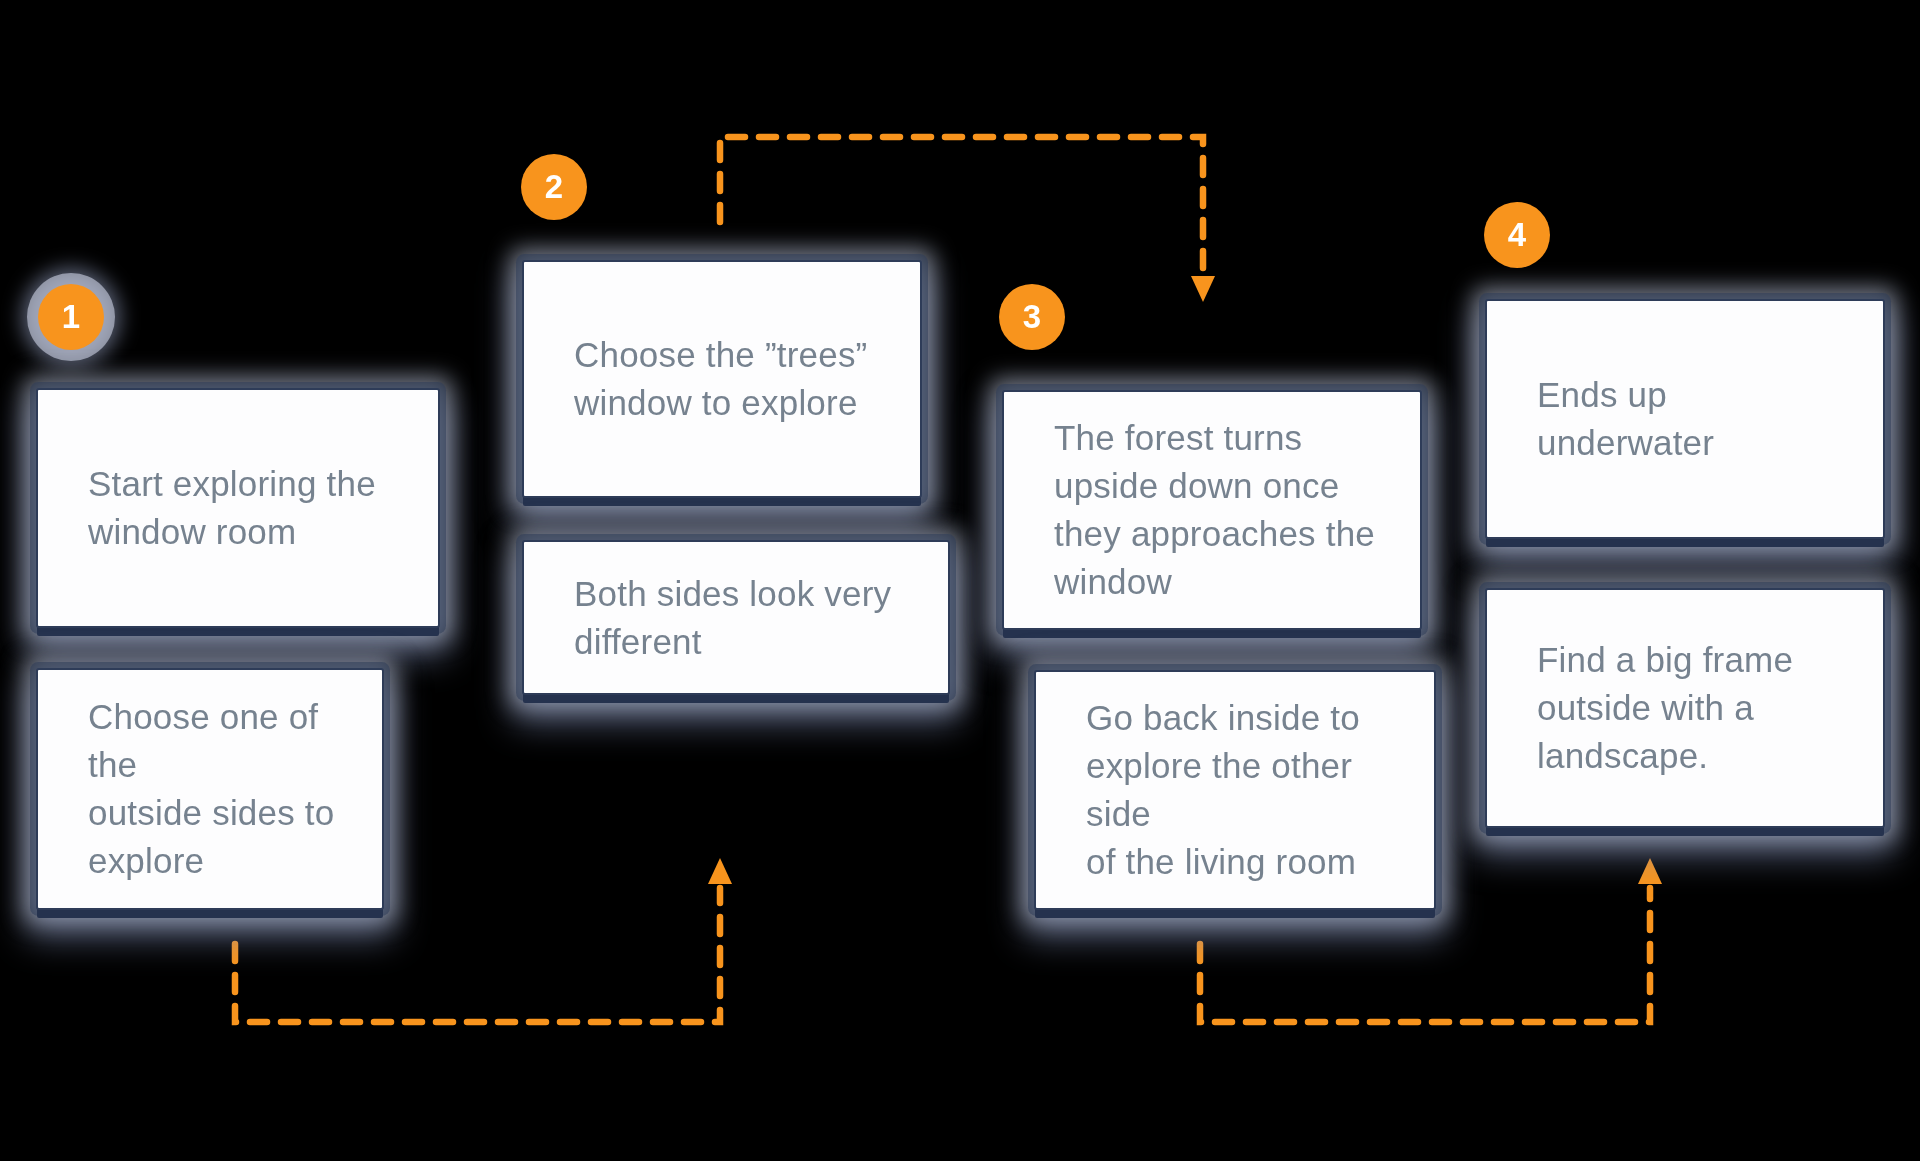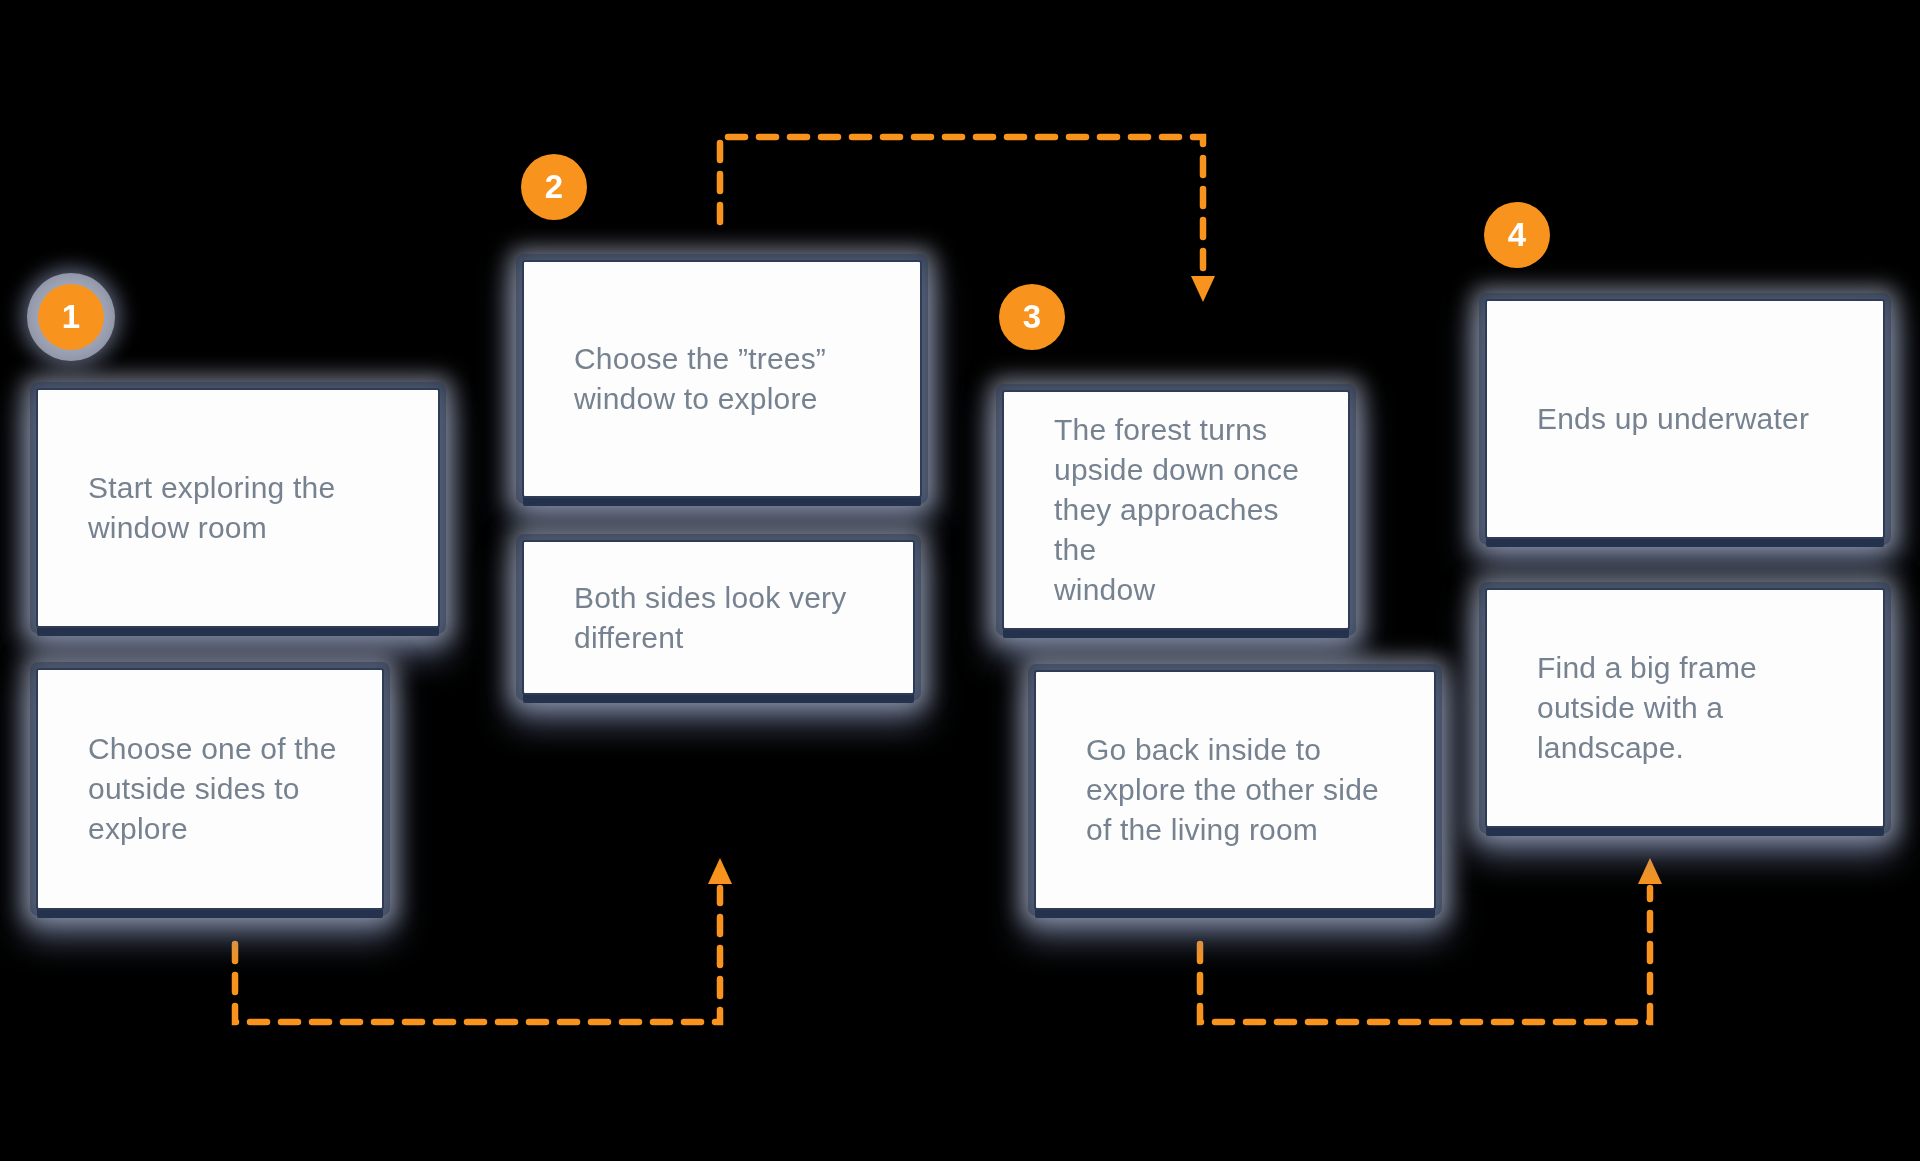--- a/index.html
+++ b/index.html
@@ -29,22 +29,22 @@
     align-items:center;
     padding:10px 36px 10px 50px;
     box-shadow:
       0 9px 0 -1px var(--card-shadow),
       0 0 0 6px rgba(46,60,88,0.55),
       0 0 22px 12px rgba(205,213,234,0.50),
       0 18px 34px 10px rgba(130,145,185,0.60);
   }
   .card-text{
     color:var(--text);
-    font-size:30px;
-    line-height:40px;
+    font-size:35px;
+    line-height:48px;
     white-space:pre-line;
     letter-spacing:0.2px;
   }
   .badge{
     position:absolute;
     width:66px;height:66px;
     border-radius:50%;
     background:var(--accent-orange);
     color:var(--badge-text);
     display:flex;align-items:center;justify-content:center;
@@ -101,29 +101,29 @@
 explore</div>
   </div>
 
   <div class="badge" style="left:521px;top:154px;">
     <span>2</span>
   </div>
   <div class="card" style="left:522px;top:260px;width:400px;height:238px;">
     <div class="card-text">Choose the ”trees”
 window to explore</div>
   </div>
-  <div class="card" style="left:522px;top:540px;width:393px;height:155px;">
+  <div class="card" style="left:522px;top:540px;width:428px;height:155px;">
     <div class="card-text">Both sides look very
 different</div>
   </div>
 
   <div class="badge" style="left:999px;top:284px;">
     <span>3</span>
   </div>
-  <div class="card" style="left:1002px;top:390px;width:348px;height:240px;">
+  <div class="card" style="left:1002px;top:390px;width:420px;height:240px;">
     <div class="card-text">The forest turns
 upside down once
 they approaches the
 window</div>
   </div>
   <div class="card" style="left:1002px;top:670px;width:402px;height:240px;margin-left:32px;">
     <div class="card-text">Go back inside to
 explore the other side
 of the living room</div>
   </div>

